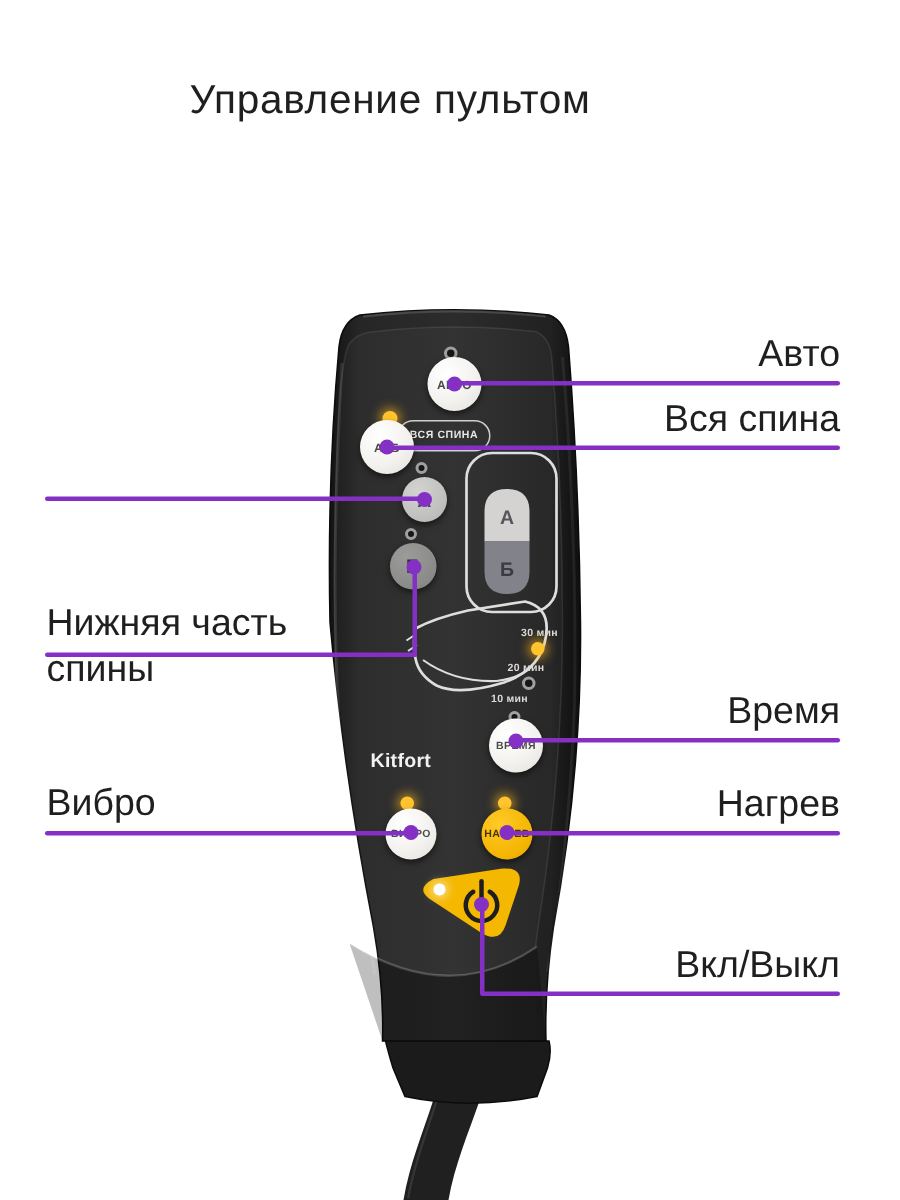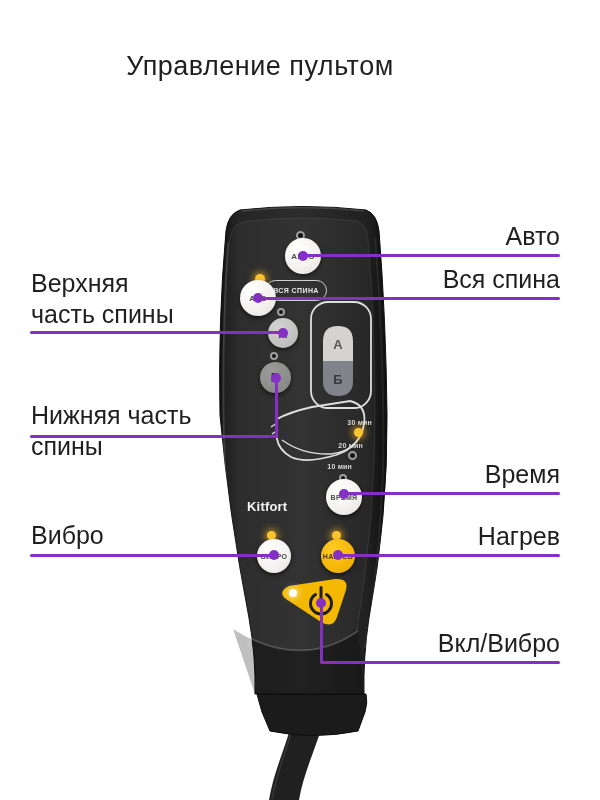--- a/index.html
+++ b/index.html
@@ -131,20 +131,19 @@
   <div class="dot" style="left:253px;top:293px;"></div>
   <div class="dot" style="left:278px;top:328px;"></div>
   <div class="dot" style="left:271px;top:373px;"></div>
   <div class="dot" style="left:339px;top:489px;"></div>
   <div class="dot" style="left:269px;top:550px;"></div>
   <div class="dot" style="left:333px;top:550px;"></div>
   <div class="dot" style="left:316px;top:598px;"></div>
 
   <div class="lbl r" style="right:40px;top:221px;">Авто</div>
   <div class="lbl r" style="right:40px;top:264px;">Вся спина</div>
-  <div class="lbl" style="left:31px;top:268px;width:165px;">Верхняя часть спины</div>
   <div class="lbl" style="left:31px;top:372px;width:165px;margin-top:28px;">Нижняя часть спины</div>
   <div class="lbl r" style="right:40px;top:459px;">Время</div>
   <div class="lbl" style="left:31px;top:520px;">Вибро</div>
   <div class="lbl r" style="right:40px;top:521px;">Нагрев</div>
-  <div class="lbl r" style="right:40px;top:628px;">Вкл/Вибро</div>
+  <div class="lbl r" style="right:40px;top:628px;">Вкл/Выкл</div>
 
 </div>
 
 </body></html>

